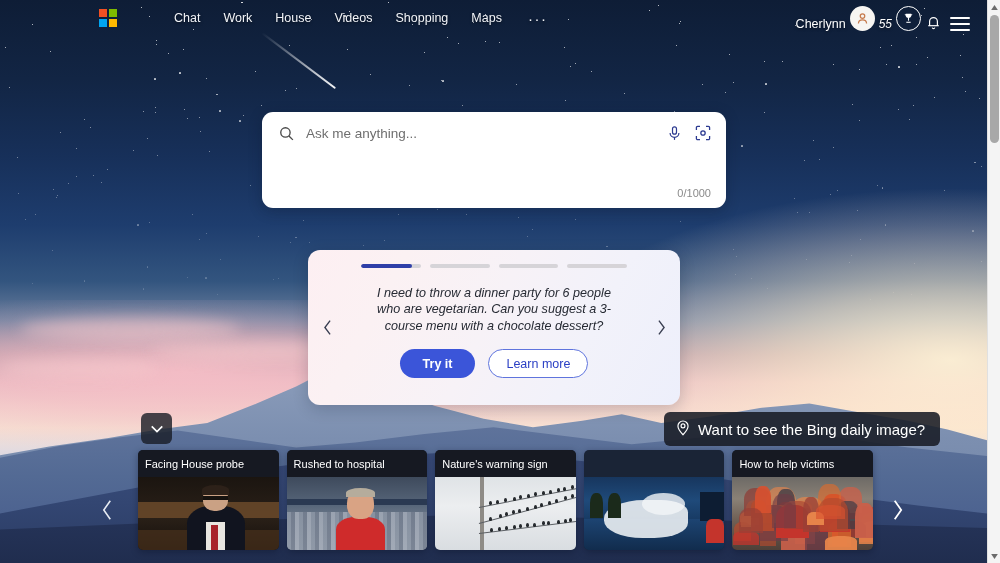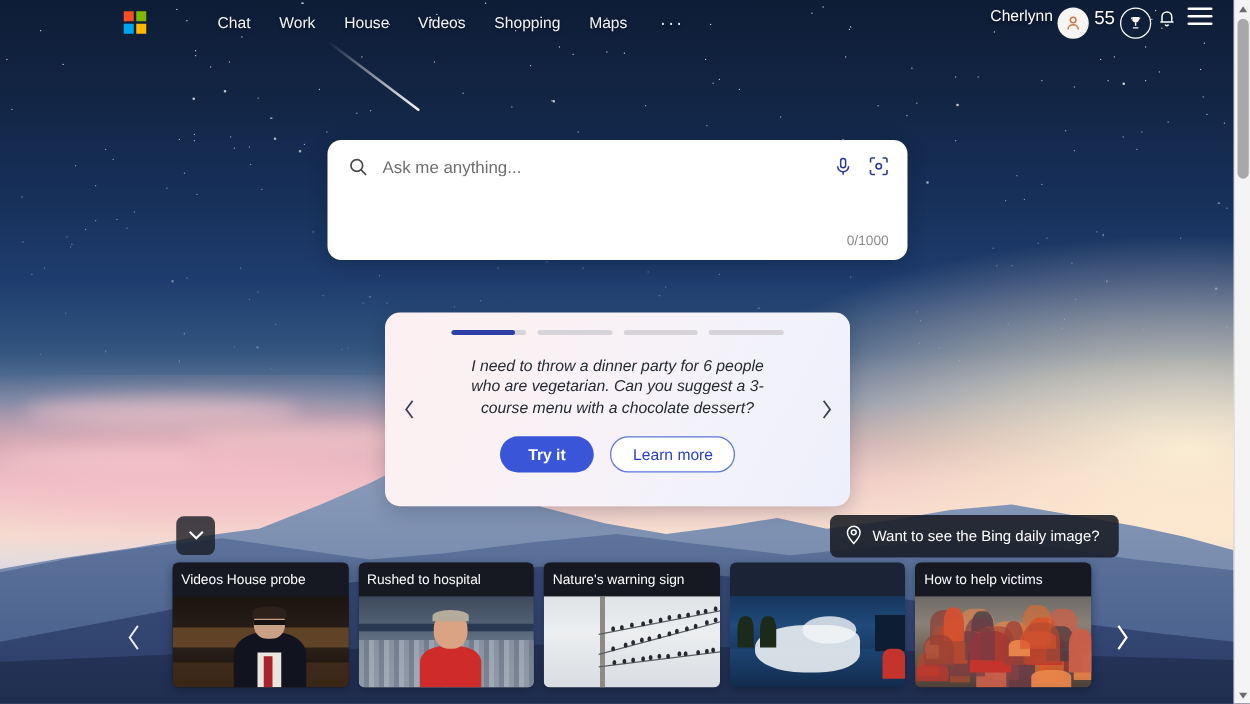--- a/index.html
+++ b/index.html
@@ -126,36 +126,36 @@
     color: #f2f4f8; font-size: 12.5px;
     text-shadow: 0 1px 3px rgba(0,0,0,0.5);
     cursor: pointer; white-space: nowrap;
   }
   .nav-more {
     color: #f2f4f8; font-size: 15px; letter-spacing: 1.5px;
     margin-left: 3px; cursor: pointer;
     text-shadow: 0 1px 3px rgba(0,0,0,0.5);
   }
   .header-right {
-    display: flex; align-items: flex-start; gap: 4px;
+    display: flex; align-items: flex-end; gap: 4px;
     margin-left: auto; margin-right: 17px;
   }
   .user-name {
     color: #ffffff; font-size: 12.5px;
     text-shadow: 0 1px 3px rgba(0,0,0,0.5); cursor: pointer;
   }
   .avatar {
     width: 25px; height: 25px; border-radius: 50%;
     background: #f7f5f2;
     display: flex; align-items: center; justify-content: center;
     cursor: pointer;
   }
   .pts {
-    color: #ffffff; font-size: 15px;
-    text-shadow: 0 1px 3px rgba(0,0,0,0.5); cursor: pointer;
+    color: #ffffff; font-size: 12px;
+    text-shadow: 0 1px 3px rgba(0,0,0,0.5); cursor: pointer; font-style: italic;
   }
   .rewards {
     width: 25px; height: 25px; border-radius: 50%;
     border: 1.6px solid #ffffff;
     display: flex; align-items: center; justify-content: center;
     cursor: pointer;
   }
   .hicon { cursor: pointer; display: flex; align-items: center; }
   .hamburger {
     width: 20px; display: flex; flex-direction: column; gap: 4px;
@@ -249,21 +249,21 @@
   
   .daily-pill {
     position: absolute; left: 664px; top: 412px;
     height: 34px; padding: 0 15px 0 12px;
     display: flex; align-items: center; gap: 8px;
     background: rgba(24,27,36,0.88);
     border-radius: 6px;
     z-index: 30; cursor: pointer;
   }
   .daily-pill span {
-    color: #ffffff; font-size: 12px; white-space: nowrap;
+    color: #ffffff; font-size: 15px; white-space: nowrap;
   }
 
   
   .chev-toggle {
     position: absolute; left: 141px; top: 413px;
     width: 31px; height: 31px;
     background: rgba(24,27,36,0.80);
     border-radius: 6px;
     display: flex; align-items: center; justify-content: center;
     z-index: 30; cursor: pointer;
@@ -742,21 +742,21 @@
         <path d="M8 17.5S14 11.3 14 7.2A6 6 0 0 0 2 7.2C2 11.3 8 17.5 8 17.5z"></path>
         <circle cx="8" cy="7" r="2.3"></circle>
       </svg>
     </span>
     <span>Want to see the Bing daily image?</span>
   </div>
 
   <div class="news">
 
     <div class="ncard">
-      <div class="ncard-title">Videos House probe</div>
+      <div class="ncard-title">Facing House probe</div>
       <div class="ncard-img th1">
         <span class="wood"></span>
           <span class="wood2"></span>
         <span class="body"></span>
           <span class="head"></span>
         <span class="hair"></span>
           <span class="glass"></span>
         <span class="shirt"></span>
           <span class="tie"></span>
       </div>

